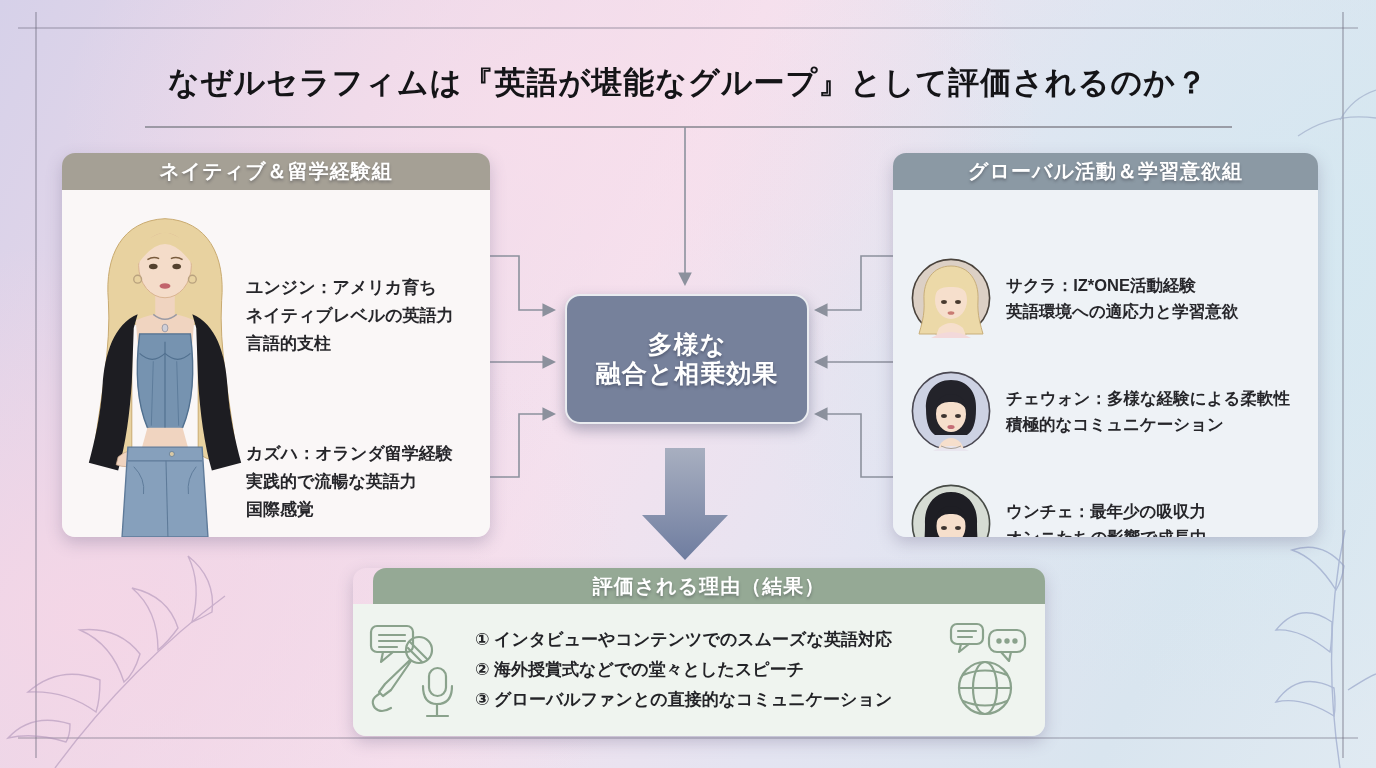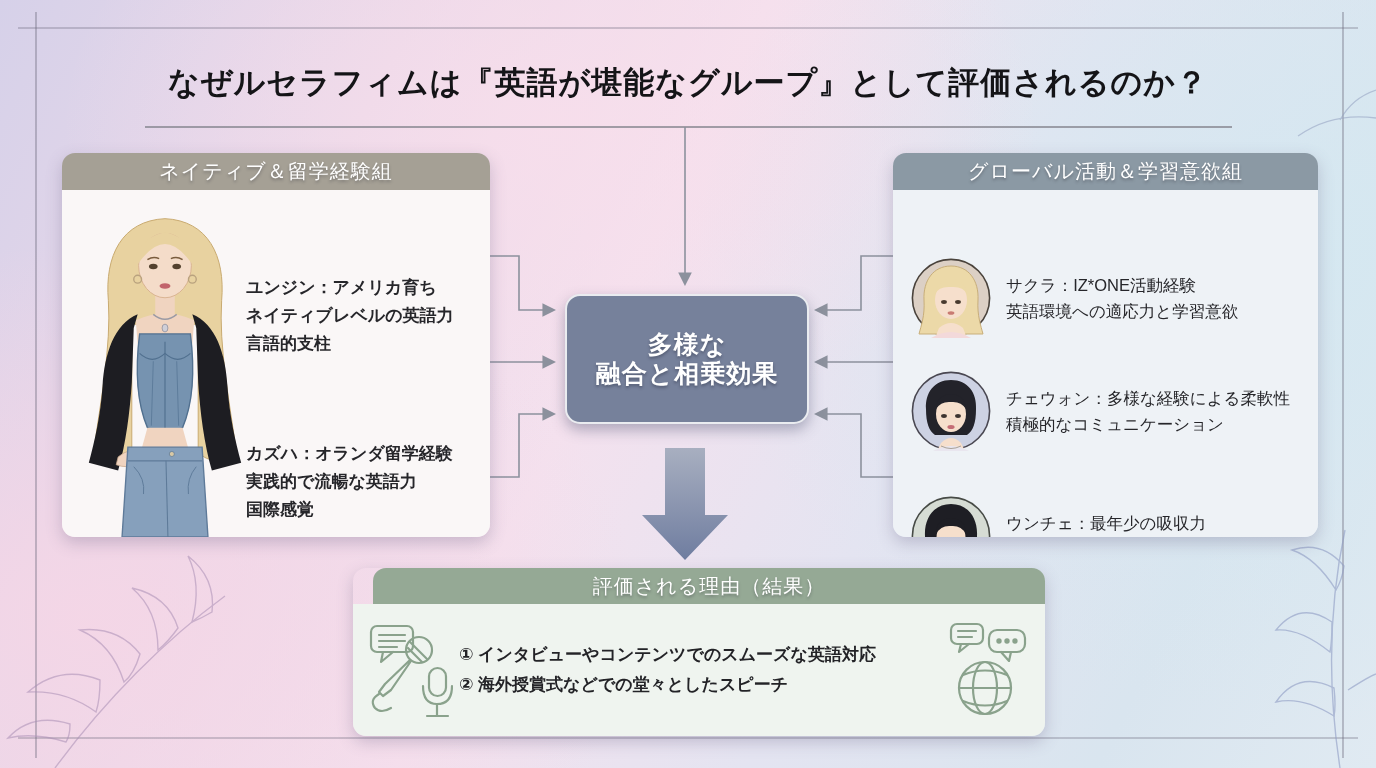--- a/index.html
+++ b/index.html
@@ -18,57 +18,57 @@
   svg{display:block}
   .overlay{position:absolute;left:0;top:0;pointer-events:none;}
   .title{
     position:absolute;left:0;top:62px;width:1376px;margin:0;
     text-align:center;font-family:"Liberation Serif","DejaVu Serif",serif;
     font-size:31px;font-weight:700;color:#141417;letter-spacing:1px;
   }
   .box{position:absolute;border-radius:13px;box-shadow:0 6px 16px rgba(104,94,128,.30);}
   .box-header{
     height:37px;border-radius:13px 13px 0 0;display:flex;align-items:center;justify-content:center;
-    color:#fff;font-size:20px;font-weight:400;letter-spacing:1px;
+    color:#fff;font-size:20px;font-weight:700;letter-spacing:1px;
     text-shadow:0 2px 3px rgba(50,50,60,.4);
   }
   .box-body{position:absolute;left:0;right:0;top:37px;bottom:0;border-radius:0 0 13px 13px;overflow:hidden;}
 
   
   .left-box{left:62px;top:153px;width:428px;height:384px;}
   .left-box .box-header{background:#a5a095;}
   .left-box .box-body{background:#faf7f7;}
   .illustration{position:absolute;left:2px;bottom:0;width:202px;height:332px;}
   .member-block{position:absolute;left:184px;font-size:17px;font-weight:700;color:#26262a;line-height:28px;}
   .member-block.m0{top:84px;}
   .member-block.m1{top:250px;}
 
   
   .right-box{left:893px;top:153px;width:425px;height:384px;}
   .right-box .box-header{background:#8b99a4;}
   .right-box .box-body{background:#eef2f6;}
   .member-row{position:absolute;left:18px;right:6px;height:84px;display:flex;align-items:center;gap:15px;}
-  .member-row.r0{top:66px;} .member-row.r1{top:179px;} .member-row.r2{top:304px;align-items:center;}
+  .member-row.r0{top:66px;} .member-row.r1{top:179px;} .member-row.r2{top:292px;align-items:center;}
   .avatar{width:80px;height:80px;flex:0 0 80px;}
-  .member-row .member-lines{font-size:16.5px;font-weight:400;color:#26262a;line-height:26px;}
+  .member-row .member-lines{font-size:16.5px;font-weight:700;color:#26262a;line-height:26px;}
 
   
   .center-box{
     position:absolute;left:565px;top:294px;width:240px;height:126px;
     background:#76819b;border:2px solid rgba(255,255,255,.85);border-radius:15px;
     box-shadow:0 6px 14px rgba(90,95,125,.45);
     display:flex;flex-direction:column;align-items:center;justify-content:center;
     color:#fff;font-size:25px;font-weight:700;line-height:29px;letter-spacing:1px;
     text-shadow:0 2px 3px rgba(40,45,65,.45);
   }
 
   
   .result-box{left:353px;top:568px;width:672px;height:168px;padding-left:20px;}
   .result-box .box-header{background:#95a995;height:36px;}
-  .result-box .box-body{top:36px;background:#eff4ef;display:flex;align-items:center;gap:0;padding:0 14px;}
+  .result-box .box-body{top:36px;background:#eff4ef;display:flex;align-items:center;gap:16px;padding:0 14px;}
   .icon-cluster{flex:0 0 86px;height:108px;}
   .result-list{flex:1;font-size:17px;font-weight:700;color:#232327;line-height:30px;padding-left:6px;}
 </style>
 </head>
 <body>
 
 <div class="stage">
 
   <svg class="overlay" width="1376" height="768">
     <defs>
@@ -280,20 +280,21 @@
           <rect x="62" y="52" width="17" height="28" rx="8.5"></rect>
           <path d="M56,70 Q56,88 70,88 Q85,88 85,70"></path>
           <line x1="70" y1="88" x2="70" y2="100"></line>
           <line x1="60" y1="100" x2="81" y2="100"></line>
         </g>
       </svg>
 
       <div class="result-list">
         <div>① インタビューやコンテンツでのスムーズな英語対応</div>
         <div>② 海外授賞式などでの堂々としたスピーチ</div>
+        <div>③ グローバルファンとの直接的なコミュニケーション</div>
       </div>
 
       <svg class="icon-cluster" viewBox="0 0 86 108" fill="none" stroke="#8aa28c" stroke-width="2.2" stroke-linecap="round" stroke-linejoin="round">
         <g>
           <rect x="6" y="8" width="32" height="20" rx="6"></rect>
           <path d="M16,28 L14,36 L24,28"></path>
           <line x1="13" y1="15" x2="31" y2="15"></line>
           <line x1="13" y1="21" x2="27" y2="21"></line>
         </g>
         <g>

